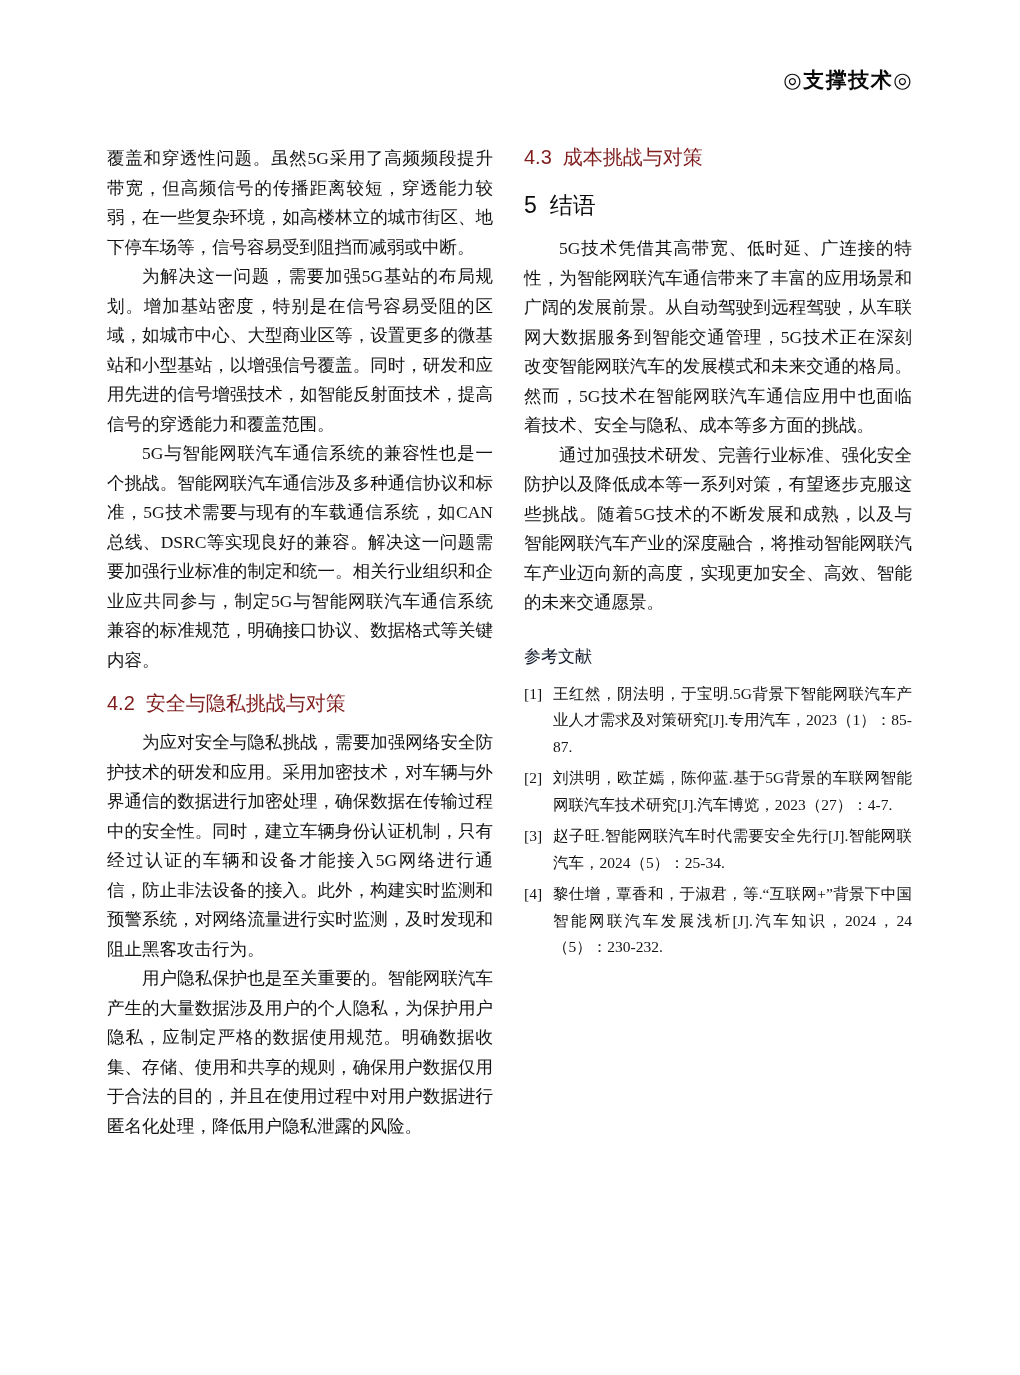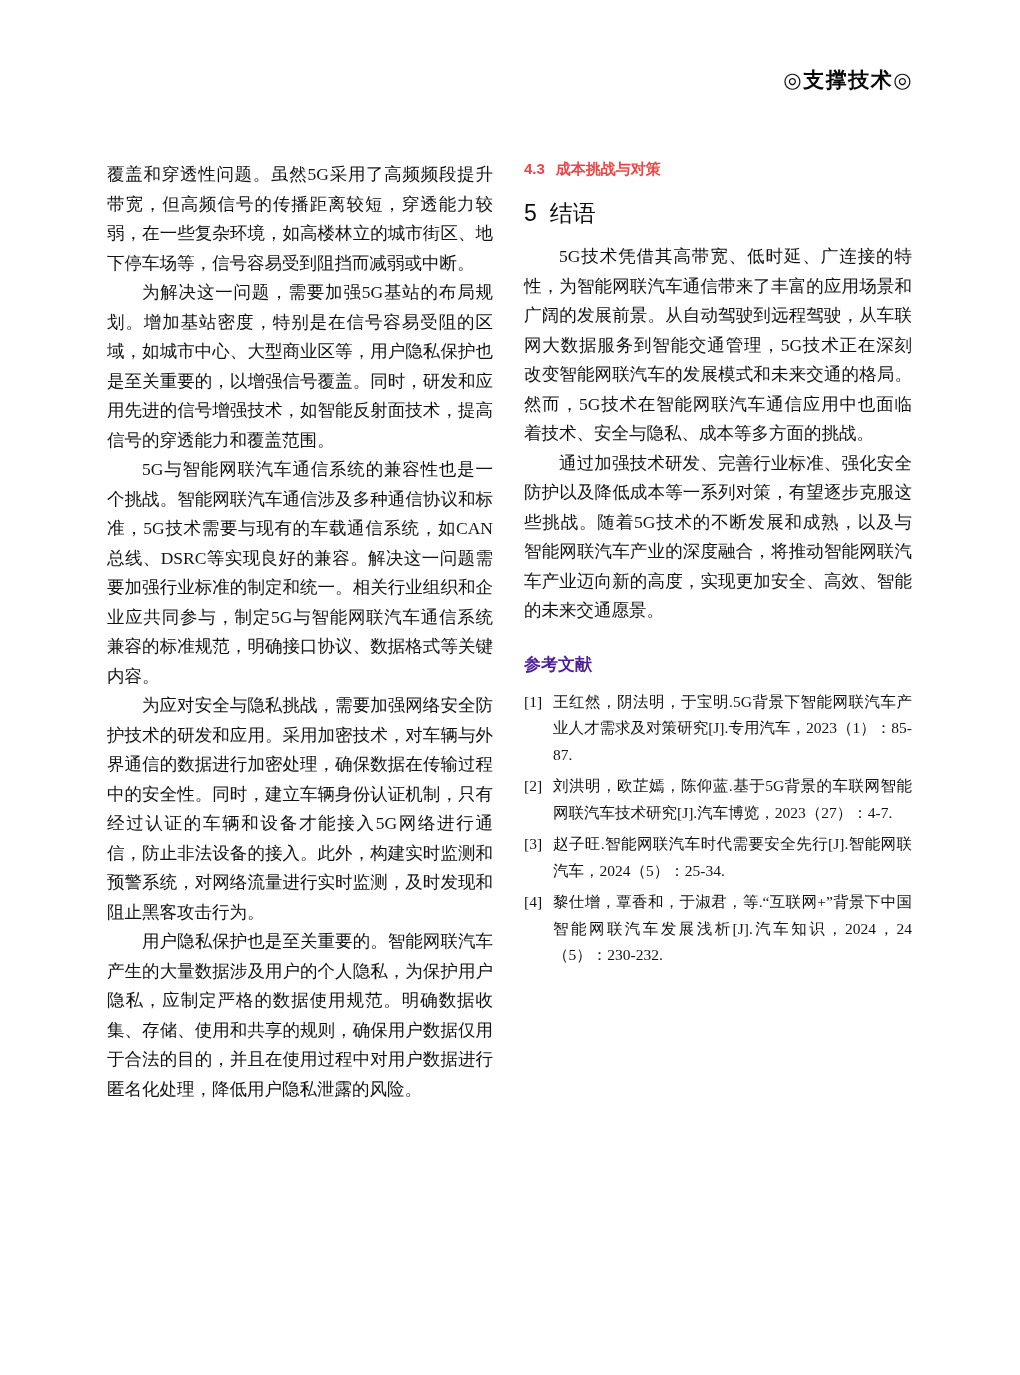--- a/index.html
+++ b/index.html
@@ -25,56 +25,56 @@
   .columns {
     position: absolute;
     top: 144px;
     left: 107px;
     display: flex;
     gap: 31px;
   }
   .col { display: block; }
   .col-left  { width: 386px; }
   .col-right { width: 388px; }
-  .col > :first-child { margin-top: 16px; }
+  .col > :first-child { margin-top: 0; }
 
   p.body {
     margin: 0;
     font-size: 17.5px;
     line-height: 29.5px;
     text-align: justify;
     text-justify: inter-character;
     text-indent: 2em;
   }
   p.body.no-indent { text-indent: 0; }
 
   h3.sec-heading {
     margin: 15px 0 11px 0;
     font-family: "Liberation Sans", "DejaVu Sans", sans-serif;
-    font-weight: bold;
-    font-size: 15px;
-    color: #ef4444;
+    font-weight: normal;
+    font-size: 20px;
+    color: #7f1d1d;
   }
   h3.sec-heading .sec-num { margin-right: 11px; }
 
   h2.chapter-heading {
     margin: 19px 0 13px 0;
     font-family: "Liberation Sans", "DejaVu Sans", sans-serif;
     font-weight: normal;
     font-size: 23px;
     color: #0a0a0a;
   }
   h2.chapter-heading .sec-num { margin-right: 13px; }
 
   h4.refs-heading {
     margin: 27px 0 13px 0;
     font-family: "Liberation Sans", "DejaVu Sans", sans-serif;
-    font-weight: bold;
+    font-weight: normal;
     font-size: 17px;
-    color: #4c1d95;
+    color: #0f172a;
   }
   .ref-item {
     display: flex;
     font-size: 15.5px;
     line-height: 26.5px;
     margin-bottom: 5px;
   }
   .ref-item .ref-num { flex: 0 0 29px; }
   .ref-item .ref-text {
     flex: 1;
@@ -95,23 +95,26 @@
 <div class="page">
 
   <div class="page-header">
     <span>◎支撑技术◎</span>
   </div>
 
   <div class="columns">
 
     <div class="col col-left">
       <p class="body no-indent">覆盖和穿透性问题。虽然5G采用了高频频段提升带宽，但高频信号的传播距离较短，穿透能力较弱，在一些复杂环境，如高楼林立的城市街区、地下停车场等，信号容易受到阻挡而减弱或中断。</p>
-      <p class="body">为解决这一问题，需要加强5G基站的布局规划。增加基站密度，特别是在信号容易受阻的区域，如城市中心、大型商业区等，用户隐私保护也是至关重要的，以增强信号覆盖。同时，研发和应用先进的信号增强技术，如智能反射面技术，提高信号的穿透能力和覆盖范围。</p>
+      <p class="body">为解决这一问题，需要加强5G基站的布局规划。增加基站密度，特别是在信号容易受阻的区域，如城市中心、大型商业区等，设置更多的微基站和小型基站，以增强信号覆盖。同时，研发和应用先进的信号增强技术，如智能反射面技术，提高信号的穿透能力和覆盖范围。</p>
       <p class="body">5G与智能网联汽车通信系统的兼容性也是一个挑战。智能网联汽车通信涉及多种通信协议和标准，5G技术需要与现有的车载通信系统，如CAN总线、DSRC等实现良好的兼容。解决这一问题需要加强行业标准的制定和统一。相关行业组织和企业应共同参与，制定5G与智能网联汽车通信系统兼容的标准规范，明确接口协议、数据格式等关键内容。</p>
 
+      <h3 class="sec-heading">
+        <span class="sec-num">4.2</span><span>安全与隐私挑战与对策</span>
+      </h3>
 
       <p class="body">为应对安全与隐私挑战，需要加强网络安全防护技术的研发和应用。采用加密技术，对车辆与外界通信的数据进行加密处理，确保数据在传输过程中的安全性。同时，建立车辆身份认证机制，只有经过认证的车辆和设备才能接入5G网络进行通信，防止非法设备的接入。此外，构建实时监测和预警系统，对网络流量进行实时监测，及时发现和阻止黑客攻击行为。</p>
       <p class="body">用户隐私保护也是至关重要的。智能网联汽车产生的大量数据涉及用户的个人隐私，为保护用户隐私，应制定严格的数据使用规范。明确数据收集、存储、使用和共享的规则，确保用户数据仅用于合法的目的，并且在使用过程中对用户数据进行匿名化处理，降低用户隐私泄露的风险。</p>
     </div>
 
     <div class="col col-right">
       <h3 class="sec-heading">
         <span class="sec-num">4.3</span><span>成本挑战与对策</span>
       </h3>
 

